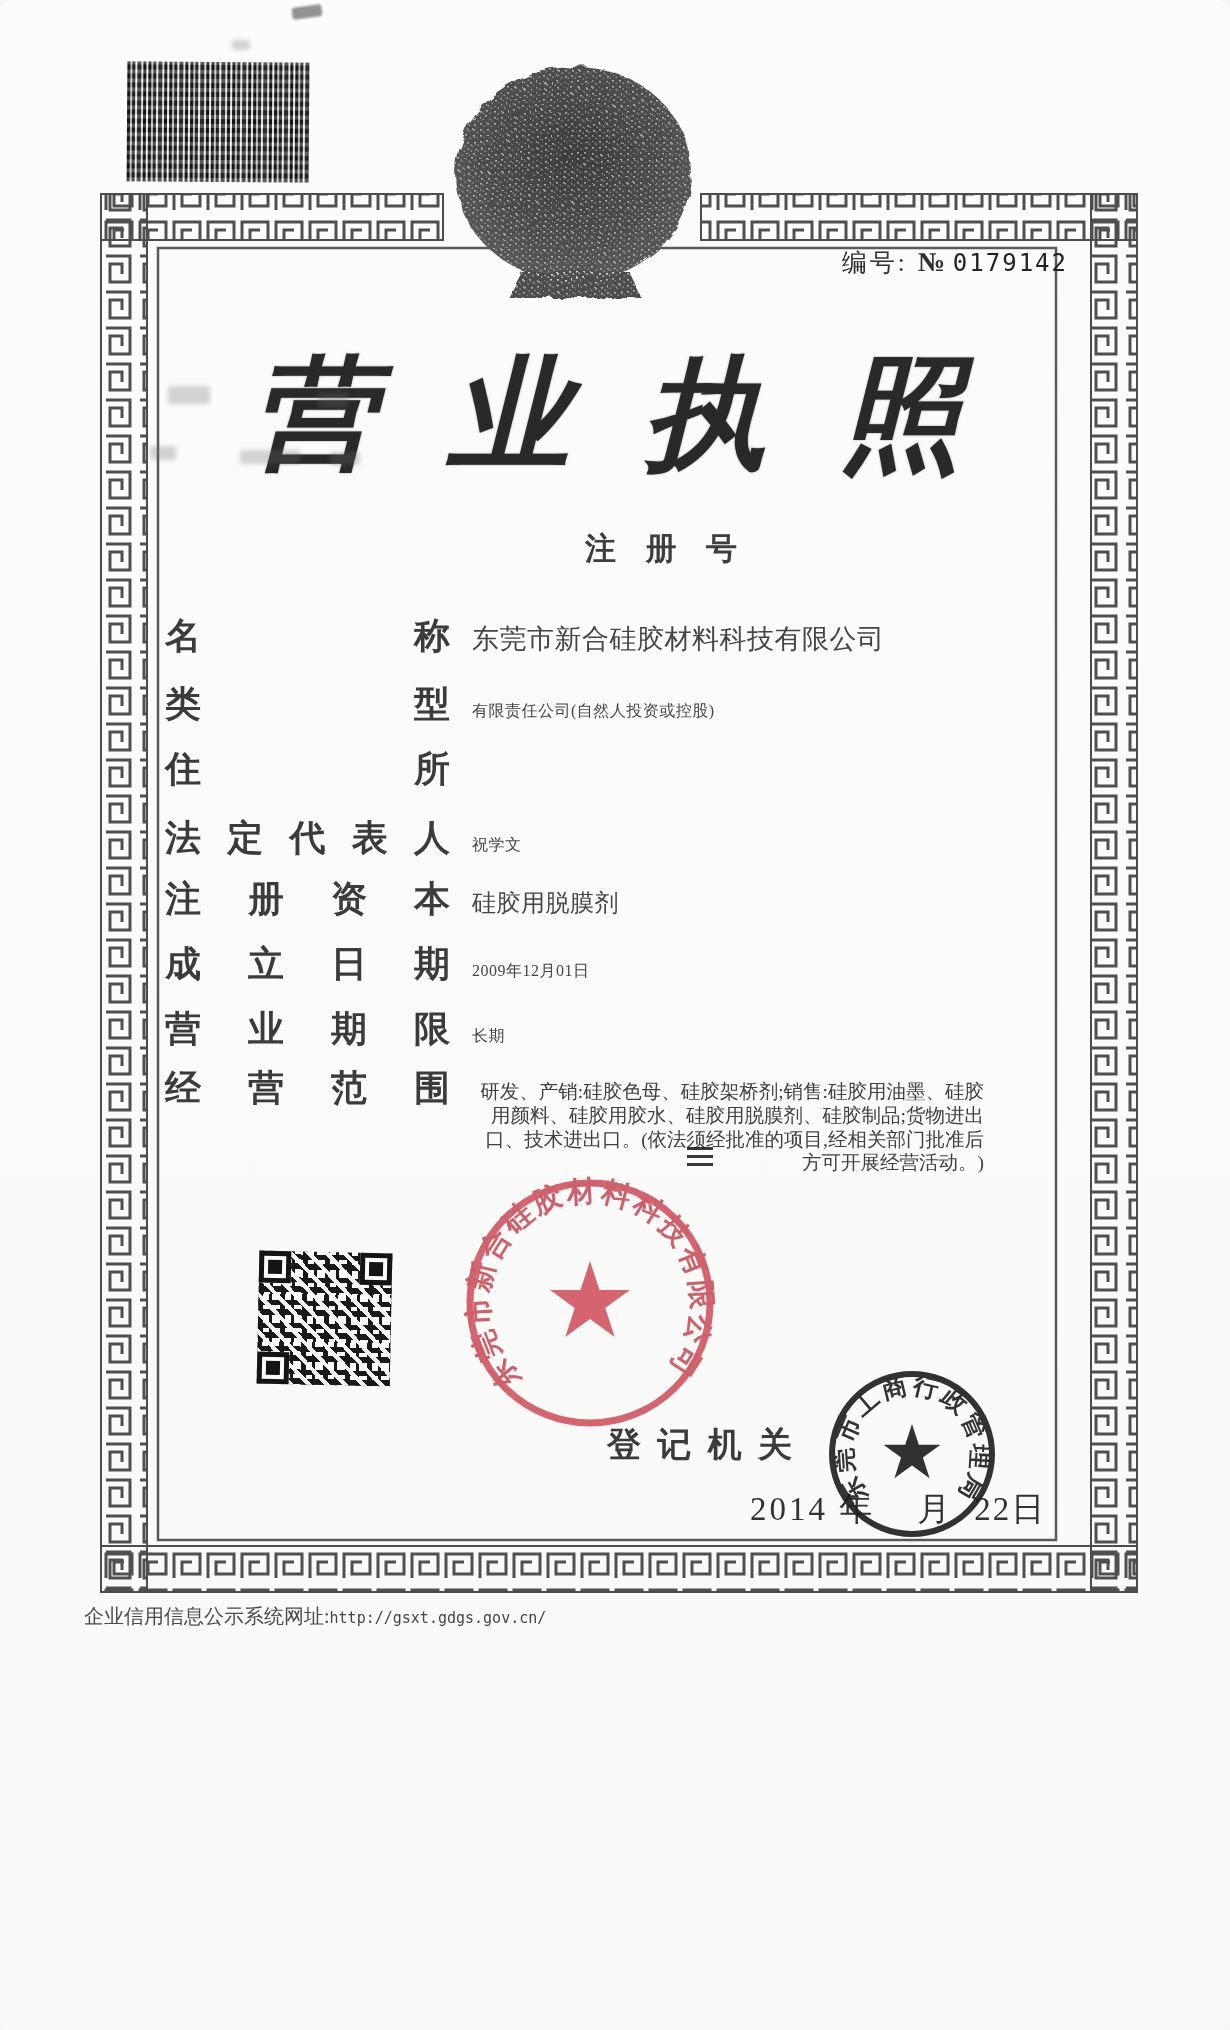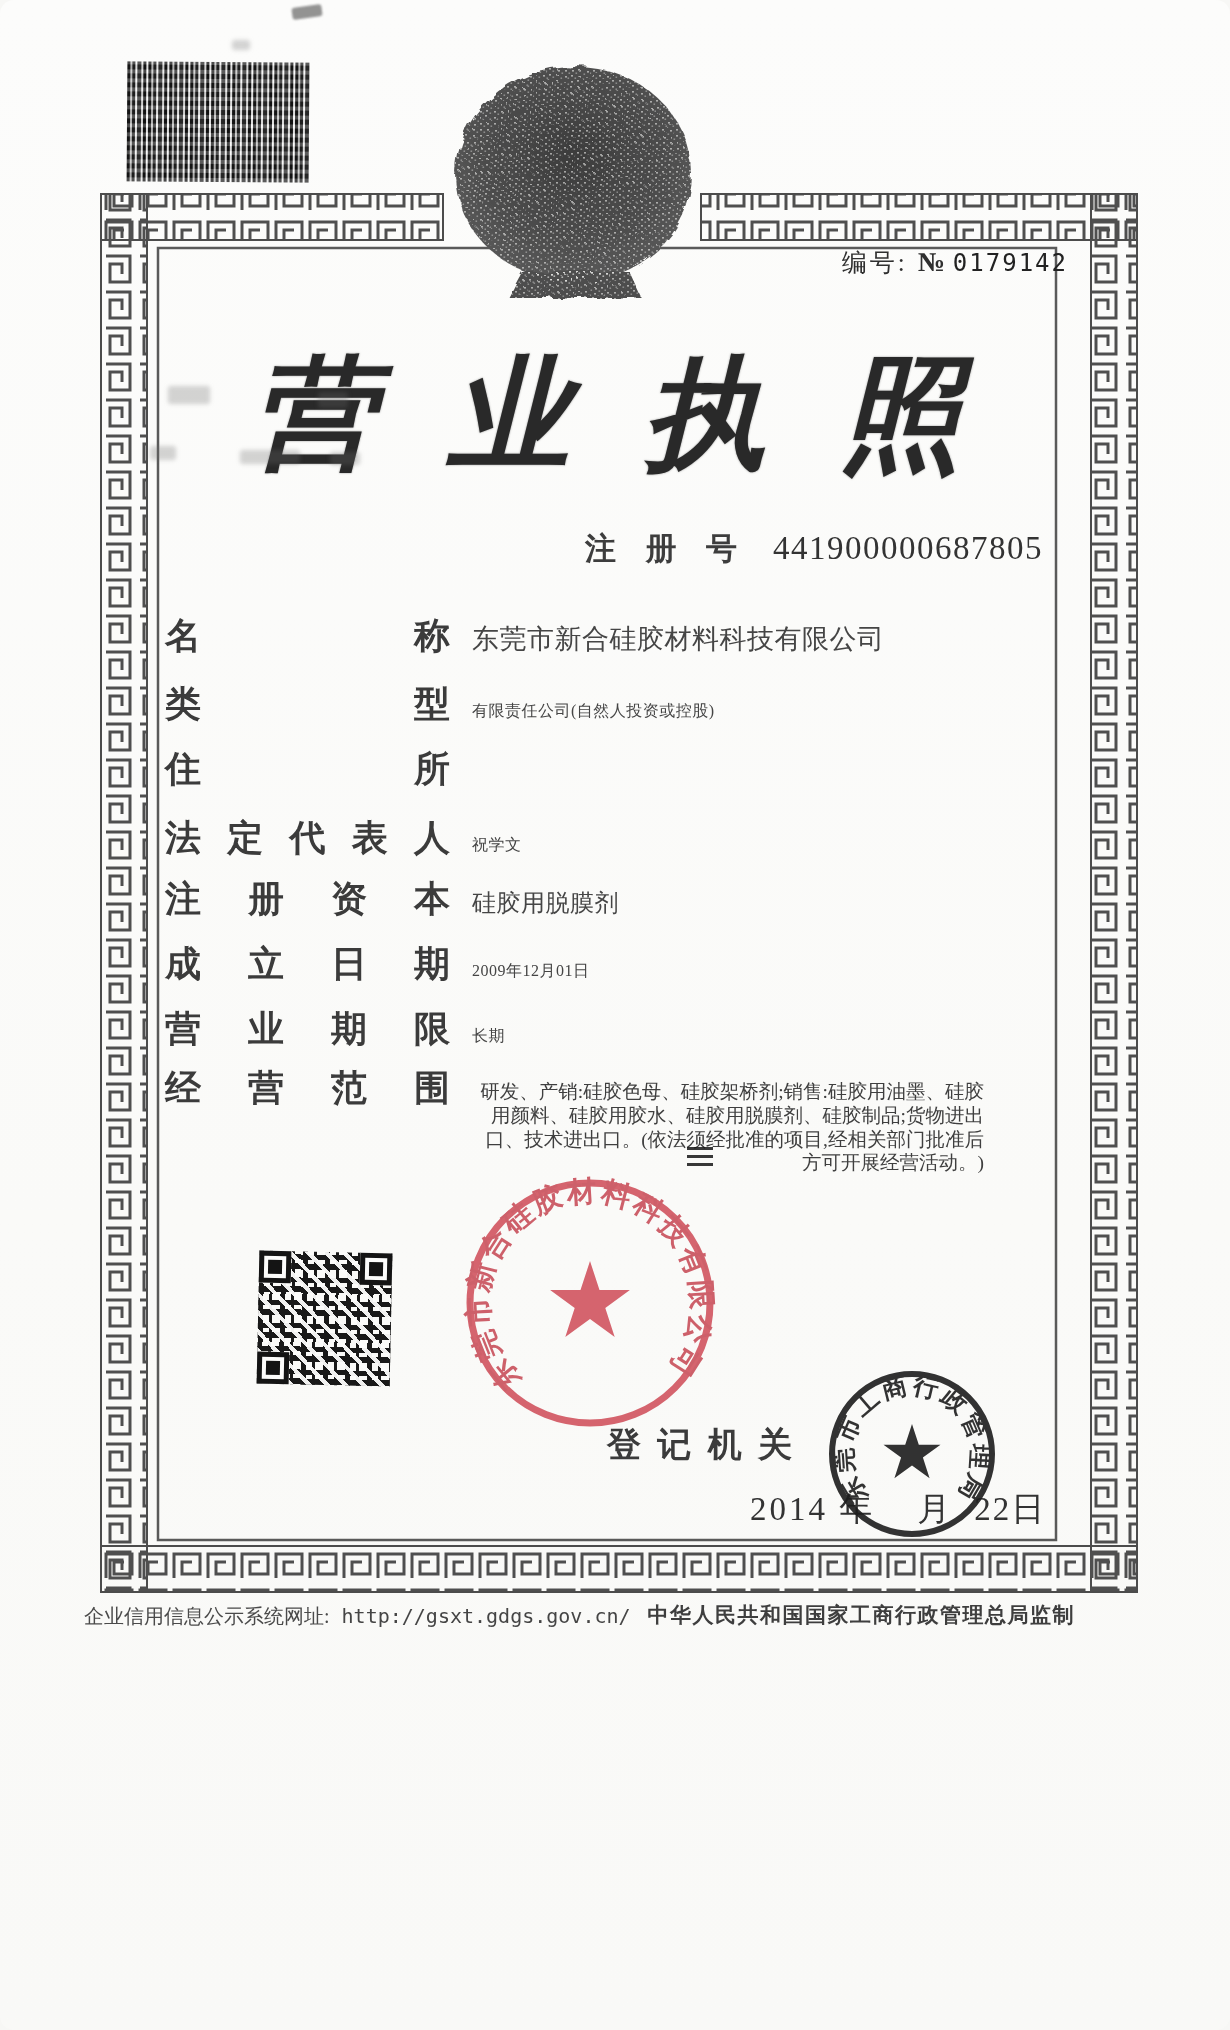--- a/index.html
+++ b/index.html
@@ -49,21 +49,21 @@
   .registrar{left:607px;top:1422px;width:185px;font-weight:700;font-size:34px;color:#3b3b3b;}
   .issue-date{left:750px;top:1487px;font-size:33px;color:#333;white-space:nowrap;}
   .issue-date .d-y{letter-spacing:3px;}
   .issue-date .d-m{margin-left:42px;}
   .issue-date .d-d{margin-left:24px;letter-spacing:2px;}
   
   .seal-red{left:455px;top:1168px;}
   .seal-black{left:822px;top:1364px;}
   
   .footer-left{left:84px;top:1603px;font-size:20px;color:#4a4a4a;white-space:nowrap;}
-  .footer-left .url{font-family:"DejaVu Sans Mono",monospace;font-size:20px;color:#454545;margin-left:12px;}
+  .footer-left .url{font-family:"DejaVu Sans Mono",monospace;font-size:15px;color:#454545;}
   .footer-right{right:155px;top:1601px;font-size:21px;font-weight:700;letter-spacing:1.5px;color:#3e3e3e;white-space:nowrap;}
   
   .smudge{background:rgba(105,105,105,.28);filter:blur(2px);border-radius:3px;}
   .smudge-dark{background:rgba(60,60,60,.55);filter:blur(1px);}
 </style>
 </head>
 <body>
 
 <div class="page">
 
@@ -120,21 +120,20 @@
   </div>
 
   <div class="abs title">营业执照</div>
 
   <div class="abs regno">
     <span class="r-lbl spread">
         <span>注</span>
         <span>册</span>
         <span>号</span>
       </span>
-    <span class="r-val">441900000687805</span>
   </div>
 
   <div class="abs row" style="top:612px">
     <span class="lbl spread">
         <span>名</span>
         <span>称</span>
       </span>
     <span class="val val-name">东莞市新合硅胶材料科技有限公司</span>
   </div>
   <div class="abs row" style="top:680px">
@@ -243,21 +242,20 @@
       <polygon points="0,-30 6.8,-9.3 28.5,-9.3 10.9,3.5 17.6,24.3 0,11.5 -17.6,24.3 -10.9,3.5 -28.5,-9.3 -6.8,-9.3" fill="#1d1d1d"></polygon>
       <text font-size="25" letter-spacing="3" fill="#1d1d1d" font-family="Liberation Serif,serif" font-weight="700">
         <textPath href="#blkArc" startOffset="6">东莞市工商行政管理局</textPath>
       </text>
     </g>
   </svg>
 
   <div class="abs footer-left">
     <span>企业信用信息公示系统网址:</span><span class="url">http://gsxt.gdgs.gov.cn/</span>
   </div>
-  <div class="abs footer-right">中华人民共和国国家工商行政管理总局监制</div>
 
   <div class="abs smudge smudge-dark" style="left:292px;top:6px;width:30px;height:12px;transform:rotate(-8deg)"></div>
   <div class="abs smudge" style="left:168px;top:386px;width:42px;height:18px"></div>
   <div class="abs smudge" style="left:318px;top:392px;width:30px;height:16px"></div>
   <div class="abs smudge" style="left:150px;top:446px;width:26px;height:14px"></div>
   <div class="abs smudge" style="left:240px;top:450px;width:60px;height:14px"></div>
   <div class="abs smudge" style="left:330px;top:452px;width:30px;height:13px"></div>
   <div class="abs smudge" style="left:232px;top:40px;width:18px;height:10px"></div>
 
 </div>

